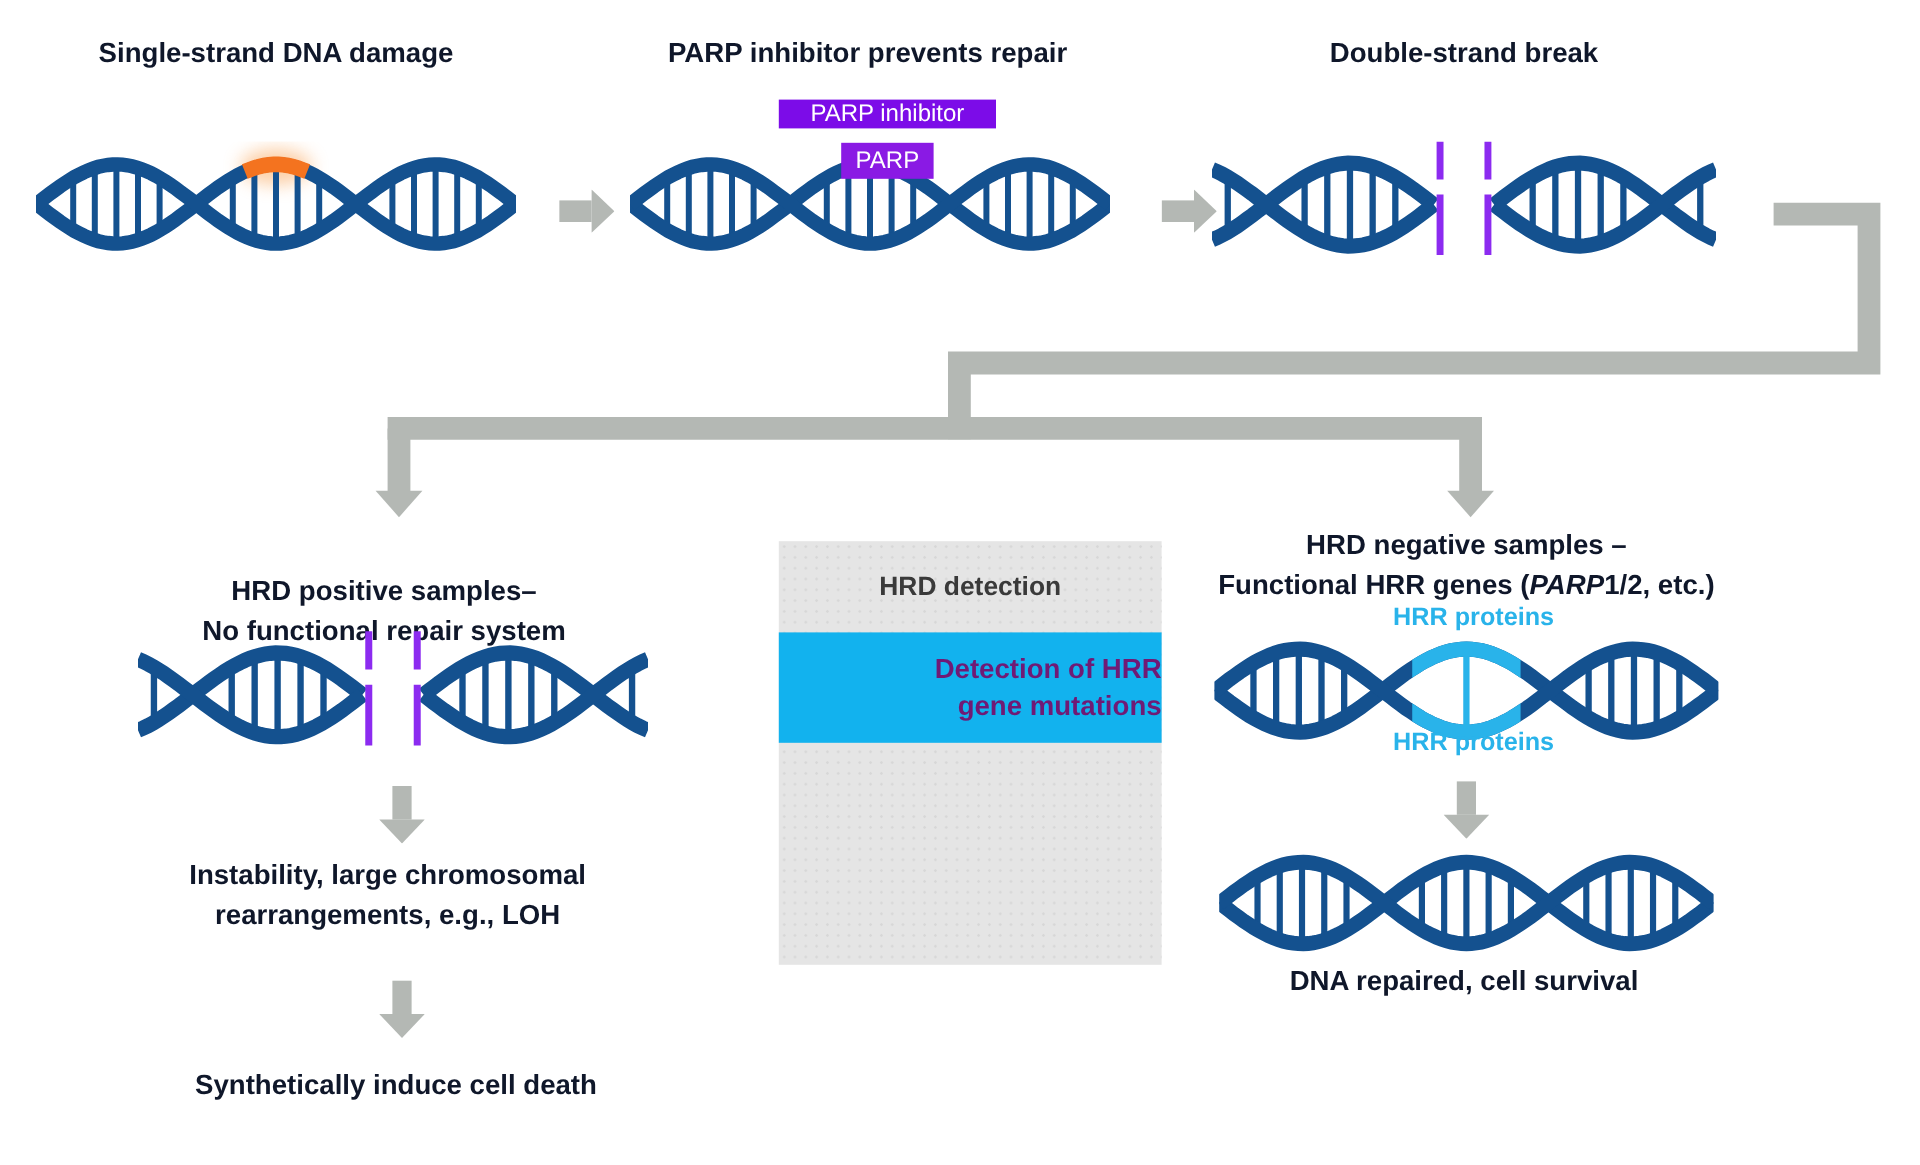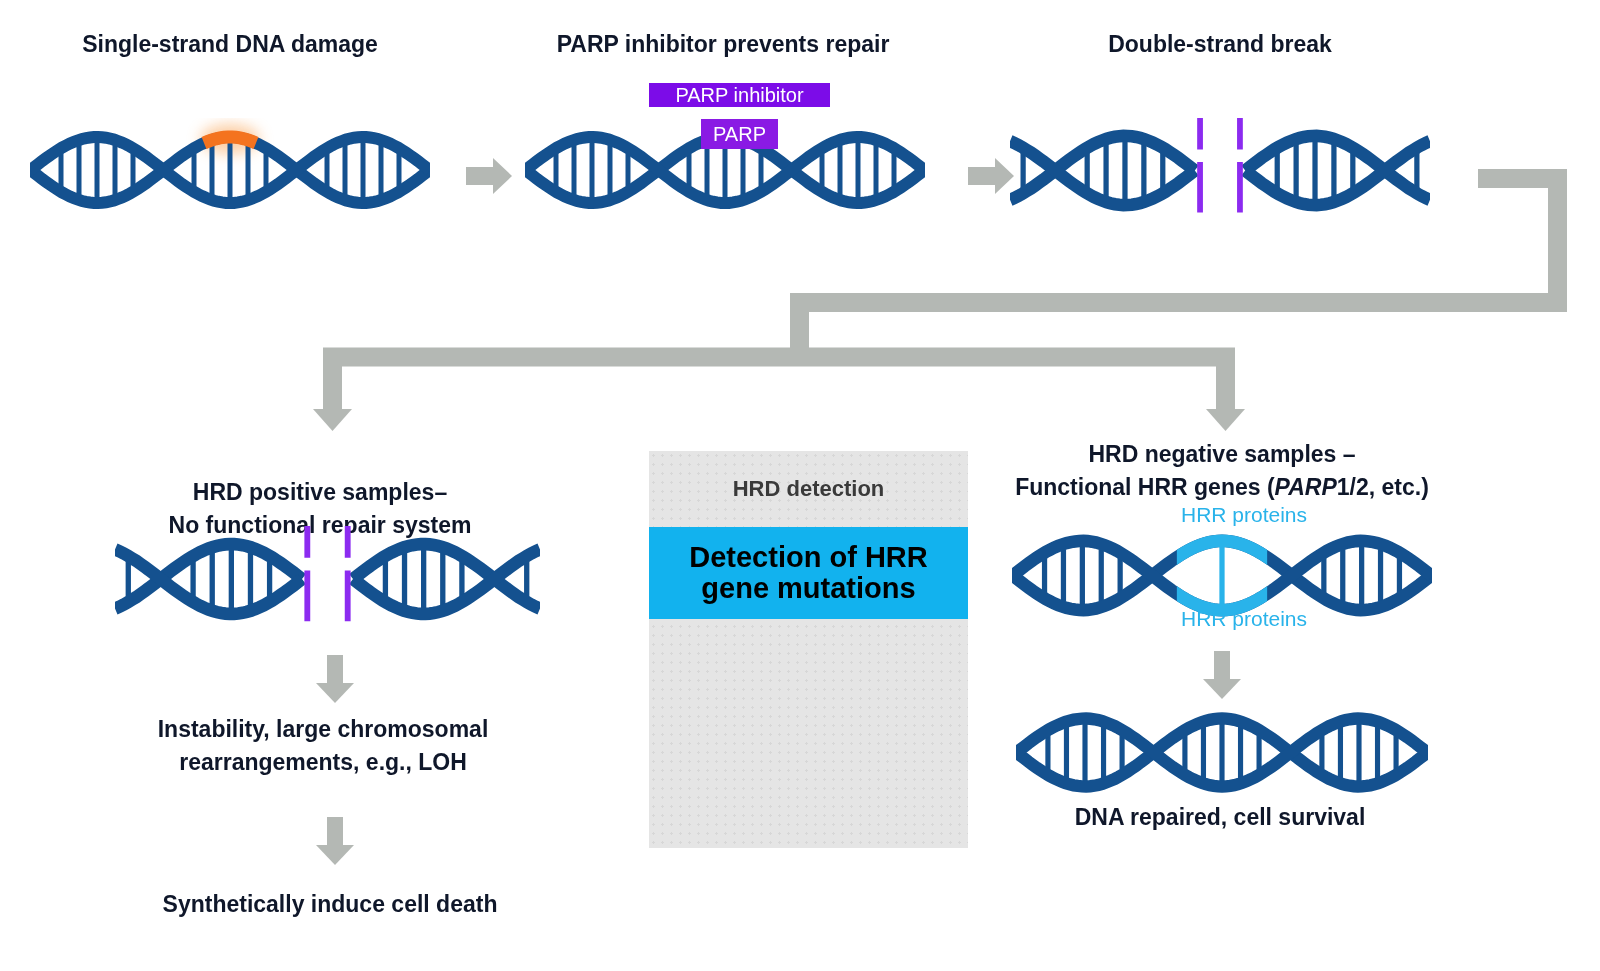--- a/index.html
+++ b/index.html
@@ -1,31 +1,31 @@
 <!DOCTYPE html>
 <html><head>
 <meta charset="utf-8">
 <style>
   html,body{margin:0;padding:0;background:#fff;}
   .stage{position:relative;width:1600px;height:971px;background:#ffffff;overflow:hidden;
          font-family:"Liberation Sans",sans-serif;}
   .abs{position:absolute;}
   .ctr{transform:translateX(-50%);text-align:center;white-space:nowrap;}
   .navy{color:#0f172a;font-weight:bold;font-size:23px;line-height:33px;}
-  .hrr-label{color:#29b3ea;font-weight:normal;font-size:21px;line-height:24px;margin-left:16px;}
+  .hrr-label{color:#29b3ea;font-weight:bold;font-size:21px;line-height:24px;}
   .parp-box{background:#7c0ce8;color:#ffffff;font-size:20px;display:flex;
             align-items:center;justify-content:center;}
   .parp-box.inner{background:#8a1ae4;}
   .gray-box{background:#e5e5e5;
             background-image:radial-gradient(#d7d7d7 1px, transparent 1.2px);
             background-size:9px 9px;}
   .gray-box .hdr{height:76px;display:flex;align-items:center;justify-content:center;
                  color:#3a3a3a;font-size:22px;font-weight:bold;}
-  .cyan-box{height:92px;background:#12b2ee;color:#000000;font-weight:bold;font-size:29px;
-            line-height:31px;display:flex;flex-direction:column;align-items:center;justify-content:center;}
+  .cyan-box{height:92px;background:#12b2ee;color:#701a75;font-weight:bold;font-size:23px;
+            line-height:31px;display:flex;flex-direction:column;align-items:flex-end;justify-content:center;}
   .spacer{height:92px;}
   .dna{position:absolute;}
   .dna svg{display:block;width:100%;height:100%;}
   .arrow-svg{display:block;width:100%;height:100%;}
   i{font-style:italic;}
 </style>
 </head>
 <body>
 
 <div class="stage">
@@ -128,21 +128,21 @@
 
   <div class="abs" style="left:316px;top:817px;width:38px;height:48px;">
       <svg class="arrow-svg" viewBox="0 0 38 48">
         <rect x="11" y="0" width="16" height="28" fill="#b4b8b4"></rect>
         <polygon points="0,28 38,28 19,48" fill="#b4b8b4"></polygon>
       </svg>
     </div>
 
   <div class="abs ctr navy" style="left:330px;top:888px;">Synthetically induce cell death</div>
 
-  <div class="abs gray-box" style="left:649px;top:451px;width:319px;height:397px;">
+  <div class="abs gray-box" style="left:649px;top:451px;width:319px;height:353px;">
     <div class="hdr">HRD detection</div>
     <div class="cyan-box">
       <div>Detection of HRR</div>
       <div>gene mutations</div>
     </div>
     <div class="spacer"></div>
   </div>
 
   <div class="abs ctr navy" style="left:1222px;top:438px;">
     <div>HRD negative samples –</div>

